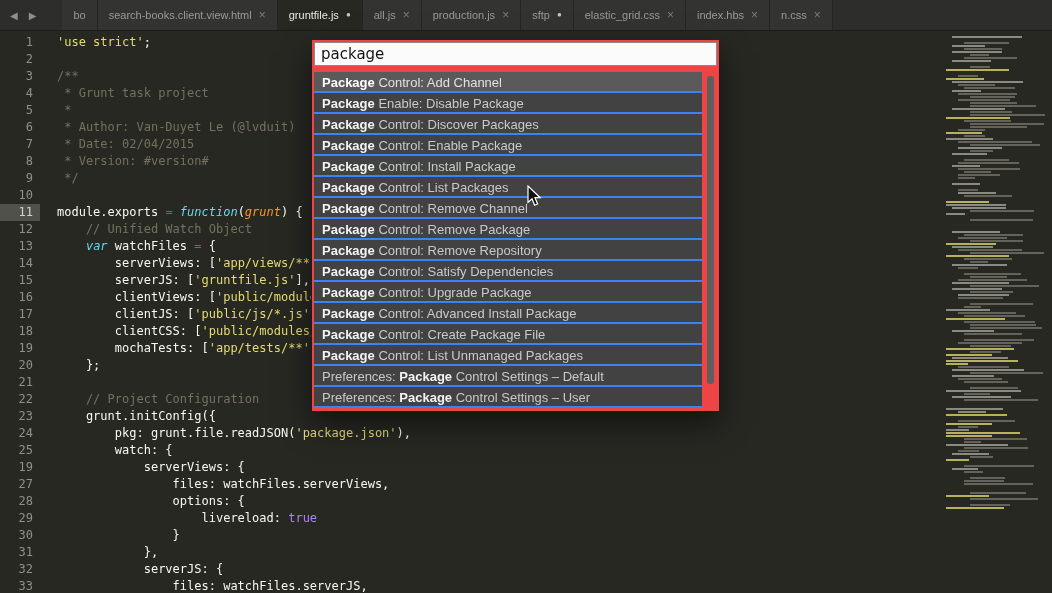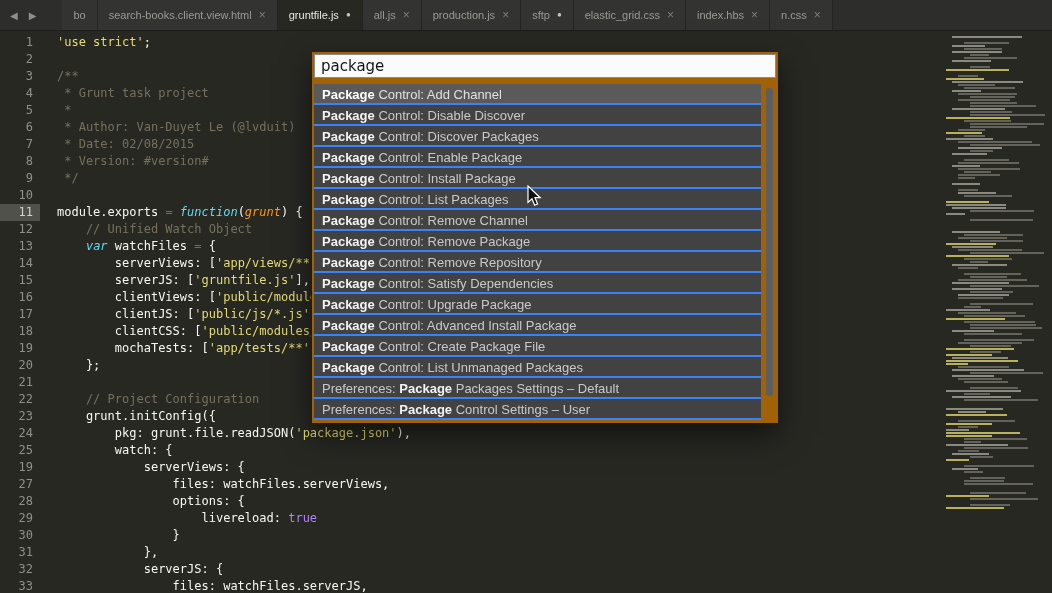--- a/index.html
+++ b/index.html
@@ -30,21 +30,21 @@
   .tok-o{color:#f92672}
   .tok-a{color:#fd971f;font-style:italic}
   .tok-t{color:#ae81ff}
 
   
   .minimap{position:absolute;top:36px;right:4px;width:102px;height:490px;overflow:hidden}
   .mini-row{height:3px}
   .mini-bar{display:block;height:2px}
 
   
-  .palette{position:absolute;left:312px;top:52px;width:466px;background:#a16207;padding:2px 2px 3px 2px;box-shadow:0 12px 28px rgba(0,0,0,.55),0 0 0 1px #282828}
+  .palette{position:absolute;left:312px;top:40px;width:407px;background:#ef4444;padding:2px 2px 3px 2px;box-shadow:0 12px 28px rgba(0,0,0,.55),0 0 0 1px #282828}
   .pal-input{display:block;width:100%;height:24px;background:#fbfbfb;border:1px solid #8a8a8a;color:#141414;font-size:15px;font-family:"DejaVu Sans",sans-serif;padding:0 6px;outline:none}
   .pal-list{margin-top:6px;padding-right:15px}
   .pal-row{height:21px;line-height:21px;background:#424242;border-bottom:2px solid #3b82f6;padding:0 8px;font-size:13px;color:#c9c9c9;white-space:nowrap;overflow:hidden}
   .pal-row.selected{background:#5a5a5a;color:#e0e0e0}
   .pal-b{font-weight:bold;color:#f3f3f3}
   .pal-row.selected .pal-b{color:#ffffff}
   .pal-scrollbar{position:absolute;right:5px;top:36px;width:7px;height:308px;background:#5e5e5e;border-radius:3px}
 
   
   .cursor{position:absolute;left:527px;top:185px;width:15px;height:22px;pointer-events:none;z-index:50}
@@ -99,21 +99,21 @@
   </div>
 
   <div class="editor">
     <div>
         <div class="code-line"><span class="gutter">1</span><span class="code-text"><span class="tok-s">'use strict'</span><span class="tok-p">;</span></span></div>
         <div class="code-line"><span class="gutter">2</span><span class="code-text"></span></div>
         <div class="code-line"><span class="gutter">3</span><span class="code-text"><span class="tok-c">/**</span></span></div>
         <div class="code-line"><span class="gutter">4</span><span class="code-text"><span class="tok-c"> * Grunt task project</span></span></div>
         <div class="code-line"><span class="gutter">5</span><span class="code-text"><span class="tok-c"> *</span></span></div>
         <div class="code-line"><span class="gutter">6</span><span class="code-text"><span class="tok-c"> * Author: Van-Duyet Le (@lvduit)</span></span></div>
-        <div class="code-line"><span class="gutter">7</span><span class="code-text"><span class="tok-c"> * Date: 02/08/2015</span></span></div>
+        <div class="code-line"><span class="gutter">7</span><span class="code-text"><span class="tok-c"> * Date: 02/04/2015</span></span></div>
         <div class="code-line"><span class="gutter">8</span><span class="code-text"><span class="tok-c"> * Version: #version#</span></span></div>
         <div class="code-line"><span class="gutter">9</span><span class="code-text"><span class="tok-c"> */</span></span></div>
         <div class="code-line"><span class="gutter">10</span><span class="code-text"></span></div>
         <div class="code-line"><span class="gutter current">11</span><span class="code-text"><span class="tok-p">module.exports </span><span class="tok-o">= </span><span class="tok-k">function</span><span class="tok-p">(</span><span class="tok-a">grunt</span><span class="tok-p">) {</span></span></div>
         <div class="code-line"><span class="gutter">12</span><span class="code-text"><span class="tok-c">    // Unified Watch Object</span></span></div>
         <div class="code-line"><span class="gutter">13</span><span class="code-text"><span class="tok-p">    </span><span class="tok-k">var</span><span class="tok-p"> watchFiles </span><span class="tok-o">=</span><span class="tok-p"> {</span></span></div>
         <div class="code-line"><span class="gutter">14</span><span class="code-text"><span class="tok-p">        serverViews: [</span><span class="tok-s">'app/views/**'</span><span class="tok-p">],</span></span></div>
         <div class="code-line"><span class="gutter">15</span><span class="code-text"><span class="tok-p">        serverJS: [</span><span class="tok-s">'gruntfile.js'</span><span class="tok-p">],</span></span></div>
         <div class="code-line"><span class="gutter">16</span><span class="code-text"><span class="tok-p">        clientViews: [</span><span class="tok-s">'public/modules/**'</span><span class="tok-p">],</span></span></div>
         <div class="code-line"><span class="gutter">17</span><span class="code-text"><span class="tok-p">        clientJS: [</span><span class="tok-s">'public/js/*.js'</span><span class="tok-p">],</span></span></div>
@@ -564,34 +564,34 @@
       </div>
       <div class="mini-row">
         <span class="mini-bar" style="margin-left: 0px; width: 58px; background: rgb(185, 178, 90);"></span>
       </div>
     </div>
 
   <div class="palette">
     <input class="pal-input" value="package" style="">
     <div class="pal-list">
         <div class="pal-row selected"><span class="pal-b">Package</span><span class="pal-n"> Control: Add Channel</span></div>
-        <div class="pal-row"><span class="pal-b">Package</span><span class="pal-n"> Control: Disable Discover</span></div>
+        <div class="pal-row"><span class="pal-b">Package</span><span class="pal-n"> Enable: Disable Package</span></div>
         <div class="pal-row"><span class="pal-b">Package</span><span class="pal-n"> Control: Discover Packages</span></div>
         <div class="pal-row"><span class="pal-b">Package</span><span class="pal-n"> Control: Enable Package</span></div>
         <div class="pal-row"><span class="pal-b">Package</span><span class="pal-n"> Control: Install Package</span></div>
         <div class="pal-row"><span class="pal-b">Package</span><span class="pal-n"> Control: List Packages</span></div>
         <div class="pal-row"><span class="pal-b">Package</span><span class="pal-n"> Control: Remove Channel</span></div>
         <div class="pal-row"><span class="pal-b">Package</span><span class="pal-n"> Control: Remove Package</span></div>
         <div class="pal-row"><span class="pal-b">Package</span><span class="pal-n"> Control: Remove Repository</span></div>
         <div class="pal-row"><span class="pal-b">Package</span><span class="pal-n"> Control: Satisfy Dependencies</span></div>
         <div class="pal-row"><span class="pal-b">Package</span><span class="pal-n"> Control: Upgrade Package</span></div>
         <div class="pal-row"><span class="pal-b">Package</span><span class="pal-n"> Control: Advanced Install Package</span></div>
         <div class="pal-row"><span class="pal-b">Package</span><span class="pal-n"> Control: Create Package File</span></div>
         <div class="pal-row"><span class="pal-b">Package</span><span class="pal-n"> Control: List Unmanaged Packages</span></div>
-        <div class="pal-row"><span class="pal-n">Preferences: </span><span class="pal-b">Package</span><span class="pal-n"> Packages Settings – Default</span></div>
+        <div class="pal-row"><span class="pal-n">Preferences: </span><span class="pal-b">Package</span><span class="pal-n"> Control Settings – Default</span></div>
         <div class="pal-row"><span class="pal-n">Preferences: </span><span class="pal-b">Package</span><span class="pal-n"> Control Settings – User</span></div>
       </div>
     <div class="pal-scrollbar"></div>
   </div>
 
   <svg class="cursor" viewBox="0 0 15 22">
     <polygon points="1,1 1,17.5 5,13.8 7.6,20.3 10.6,19 8,12.7 13.2,12.7" fill="#111111" stroke="#ffffff" stroke-width="1.2"></polygon>
   </svg>
 
 </div>

